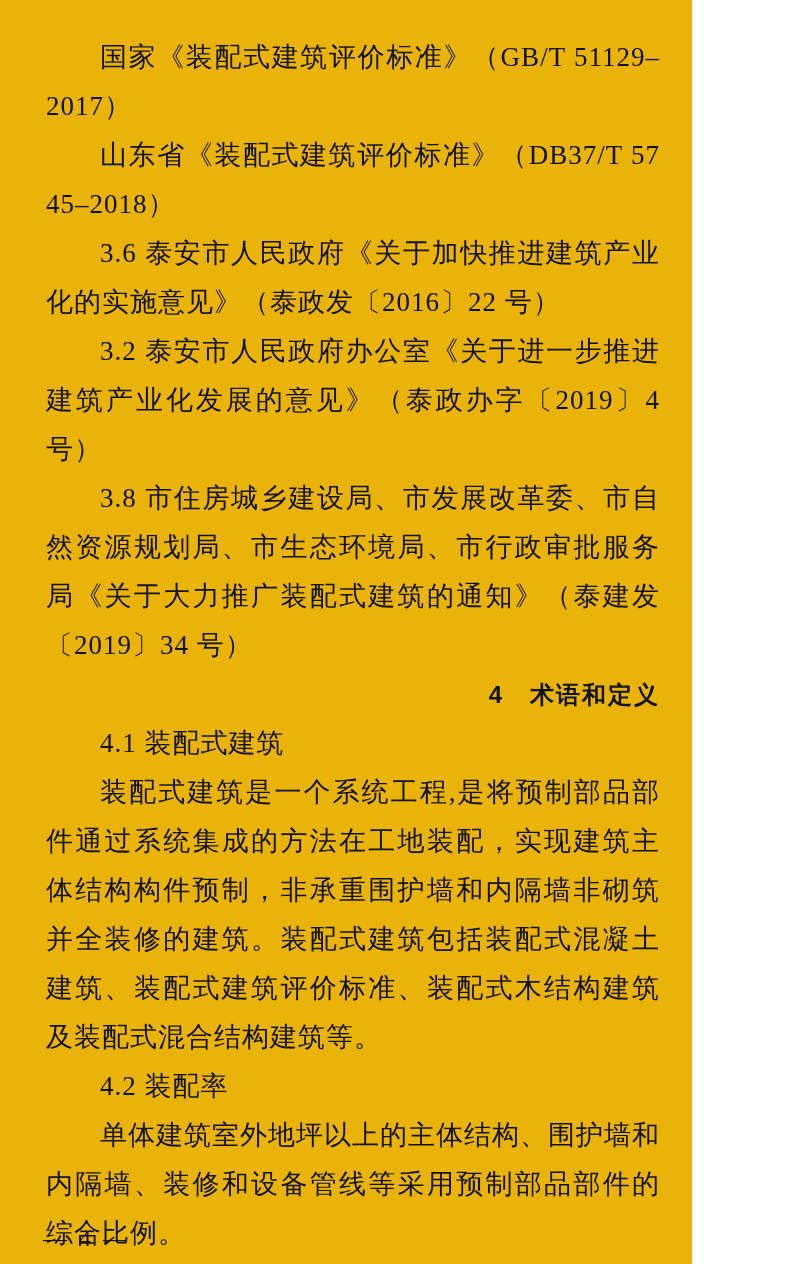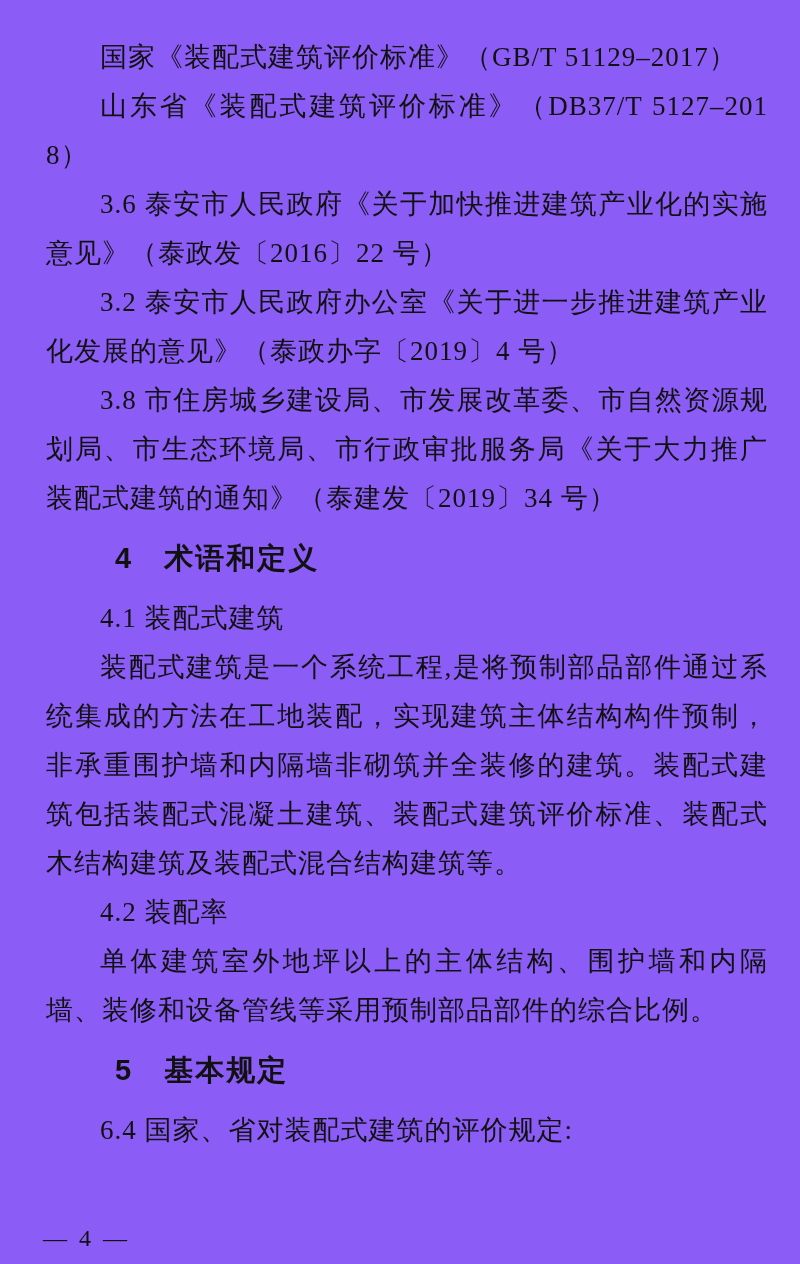--- a/index.html
+++ b/index.html
@@ -2,64 +2,65 @@
 <html><head>
 <meta charset="utf-8">
 <style>
   html, body {
     margin: 0;
     padding: 0;
     background: #ffffff;
   }
   .page {
     position: relative;
-    width: 800px;
+    width: 692px;
     height: 1264px;
     box-sizing: border-box;
-    background: #8b5cf6;
+    background: #eab308;
     color: #111111;
     font-family: "Liberation Serif", serif;
     padding: 33px 32px 0 46px;
     overflow: hidden;
   }
   .para {
     margin: 0;
     font-size: 27px;
     line-height: 49px;
     letter-spacing: 1px;
     text-align: justify;
     text-justify: inter-ideograph;
     text-indent: 2em;
     word-break: break-all;
   }
   .heading {
-    margin: 11px;
-    font-size: 29px;
+    margin: 0;
+    font-size: 24px;
     line-height: 49px;
     letter-spacing: 2px;
     font-weight: 700;
     font-family: "Liberation Sans", sans-serif;
     text-indent: 2em;
+    text-align: right;
   }
   .footer-page-number {
     position: absolute;
     left: 43px;
     bottom: 12px;
     font-size: 24px;
     letter-spacing: 3px;
     font-family: "Liberation Serif", serif;
     color: #111111;
   }
 </style>
 </head>
 <body>
 
 <div class="page">
   <p class="para">国家《装配式建筑评价标准》（GB/T 51129–2017）</p>
-  <p class="para">山东省《装配式建筑评价标准》（DB37/T 5127–2018）</p>
+  <p class="para">山东省《装配式建筑评价标准》（DB37/T 5745–2018）</p>
   <p class="para">3.6 泰安市人民政府《关于加快推进建筑产业化的实施意见》（泰政发〔2016〕22 号）</p>
   <p class="para">3.2 泰安市人民政府办公室《关于进一步推进建筑产业化发展的意见》（泰政办字〔2019〕4 号）</p>
   <p class="para">3.8 市住房城乡建设局、市发展改革委、市自然资源规划局、市生态环境局、市行政审批服务局《关于大力推广装配式建筑的通知》（泰建发〔2019〕34 号）</p>
   <h2 class="heading">4　术语和定义</h2>
   <p class="para">4.1 装配式建筑</p>
   <p class="para">装配式建筑是一个系统工程,是将预制部品部件通过系统集成的方法在工地装配，实现建筑主体结构构件预制，非承重围护墙和内隔墙非砌筑并全装修的建筑。装配式建筑包括装配式混凝土建筑、装配式建筑评价标准、装配式木结构建筑及装配式混合结构建筑等。</p>
   <p class="para">4.2 装配率</p>
   <p class="para">单体建筑室外地坪以上的主体结构、围护墙和内隔墙、装修和设备管线等采用预制部品部件的综合比例。</p>
   <h2 class="heading">5　基本规定</h2>
   <p class="para">6.4 国家、省对装配式建筑的评价规定:</p>

